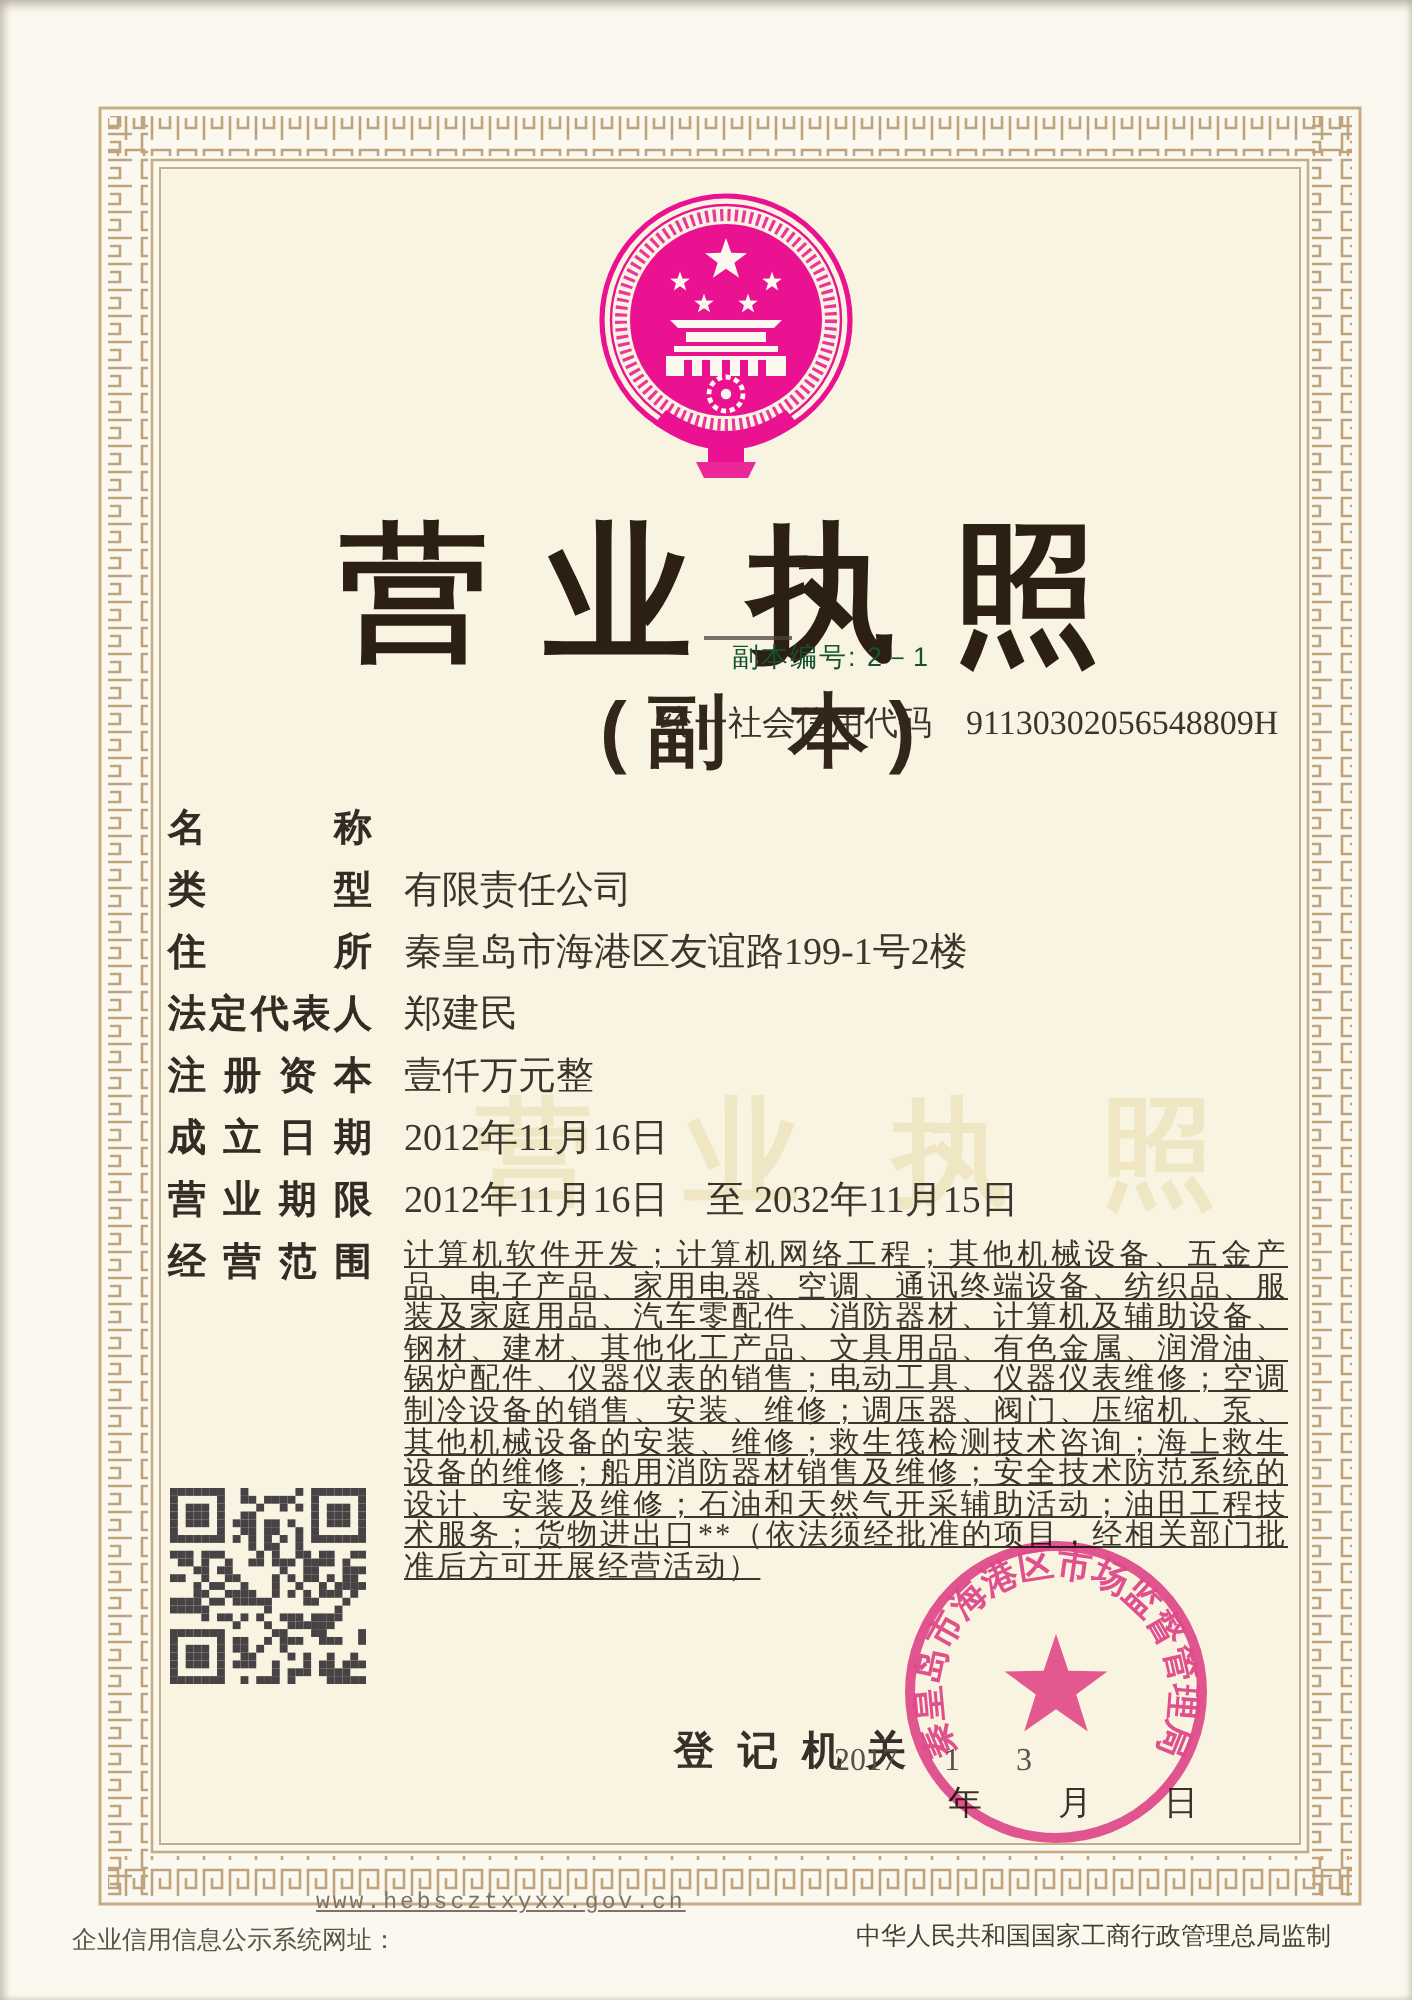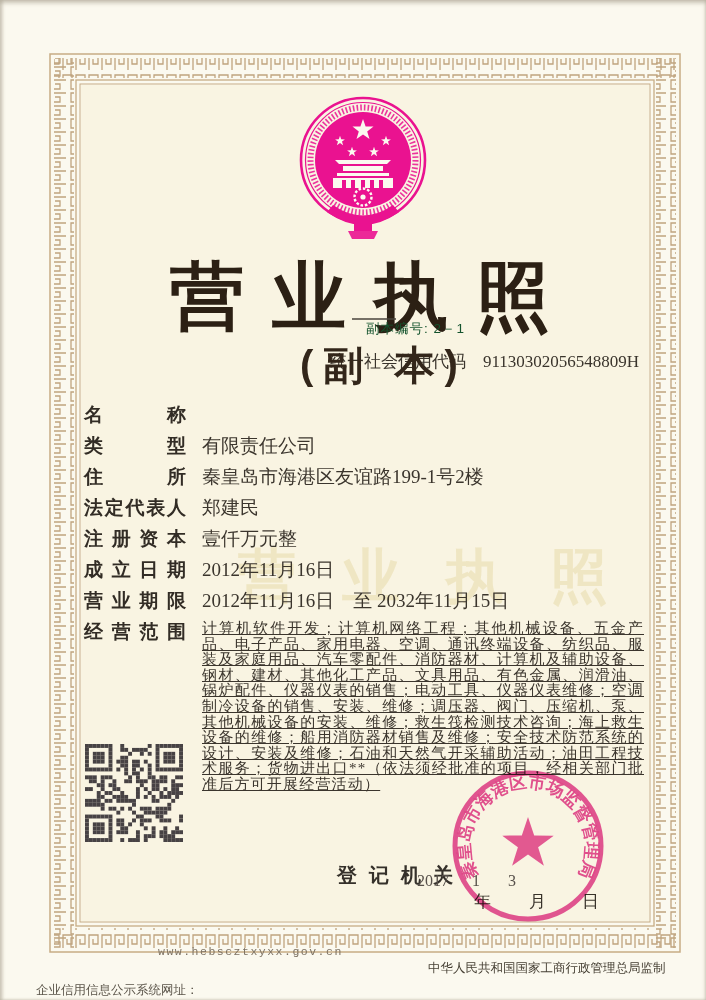--- a/index.html
+++ b/index.html
@@ -31,22 +31,22 @@
                 letter-spacing:1.2px;text-align:justify;text-decoration:underline;}
   
   .qr{left:85px;top:744px;}
   .reg-label{left:337px;top:862px;font-size:20px;font-weight:700;letter-spacing:12px;color:#35302a;white-space:nowrap;}
   .d-num{font-size:16px;color:#57504a;font-family:"Liberation Serif",serif;}
   .d-year{left:417px;top:872px;text-align:right;} .d-month{left:472px;top:872px;} .d-day{left:508px;top:872px;}
   .d-unit{font-size:17px;color:#38322a;}
   .u-year{left:474px;top:890px;} .u-month{left:529px;top:890px;} .u-day{left:582px;top:890px;}
   .seal{left:443px;top:761px;mix-blend-mode:multiply;opacity:.9;}
   
-  .url{left:158px;top:945px;font-size:11.5px;letter-spacing:1.5px;color:#7d7263;font-family:"Liberation Mono",monospace;}
-  .foot-left{left:36px;top:962px;font-size:12.5px;color:#5a5449;white-space:nowrap;margin-top:20px;}
+  .url{left:158px;top:945px;font-size:11.5px;letter-spacing:1.5px;color:#7d7263;font-family:"Liberation Mono",monospace;text-decoration:underline;}
+  .foot-left{left:36px;top:962px;font-size:12.5px;color:#5a5449;white-space:nowrap;}
   .foot-right{left:428px;top:960px;font-size:12.5px;color:#453f33;white-space:nowrap;}
 </style>
 </head>
 <body>
 
 <div class="paper">
 
   <svg class="abs frame" width="634" height="902" viewBox="0 0 634 902">
     <defs>
       <pattern id="mh" width="13" height="20" patternUnits="userSpaceOnUse">

